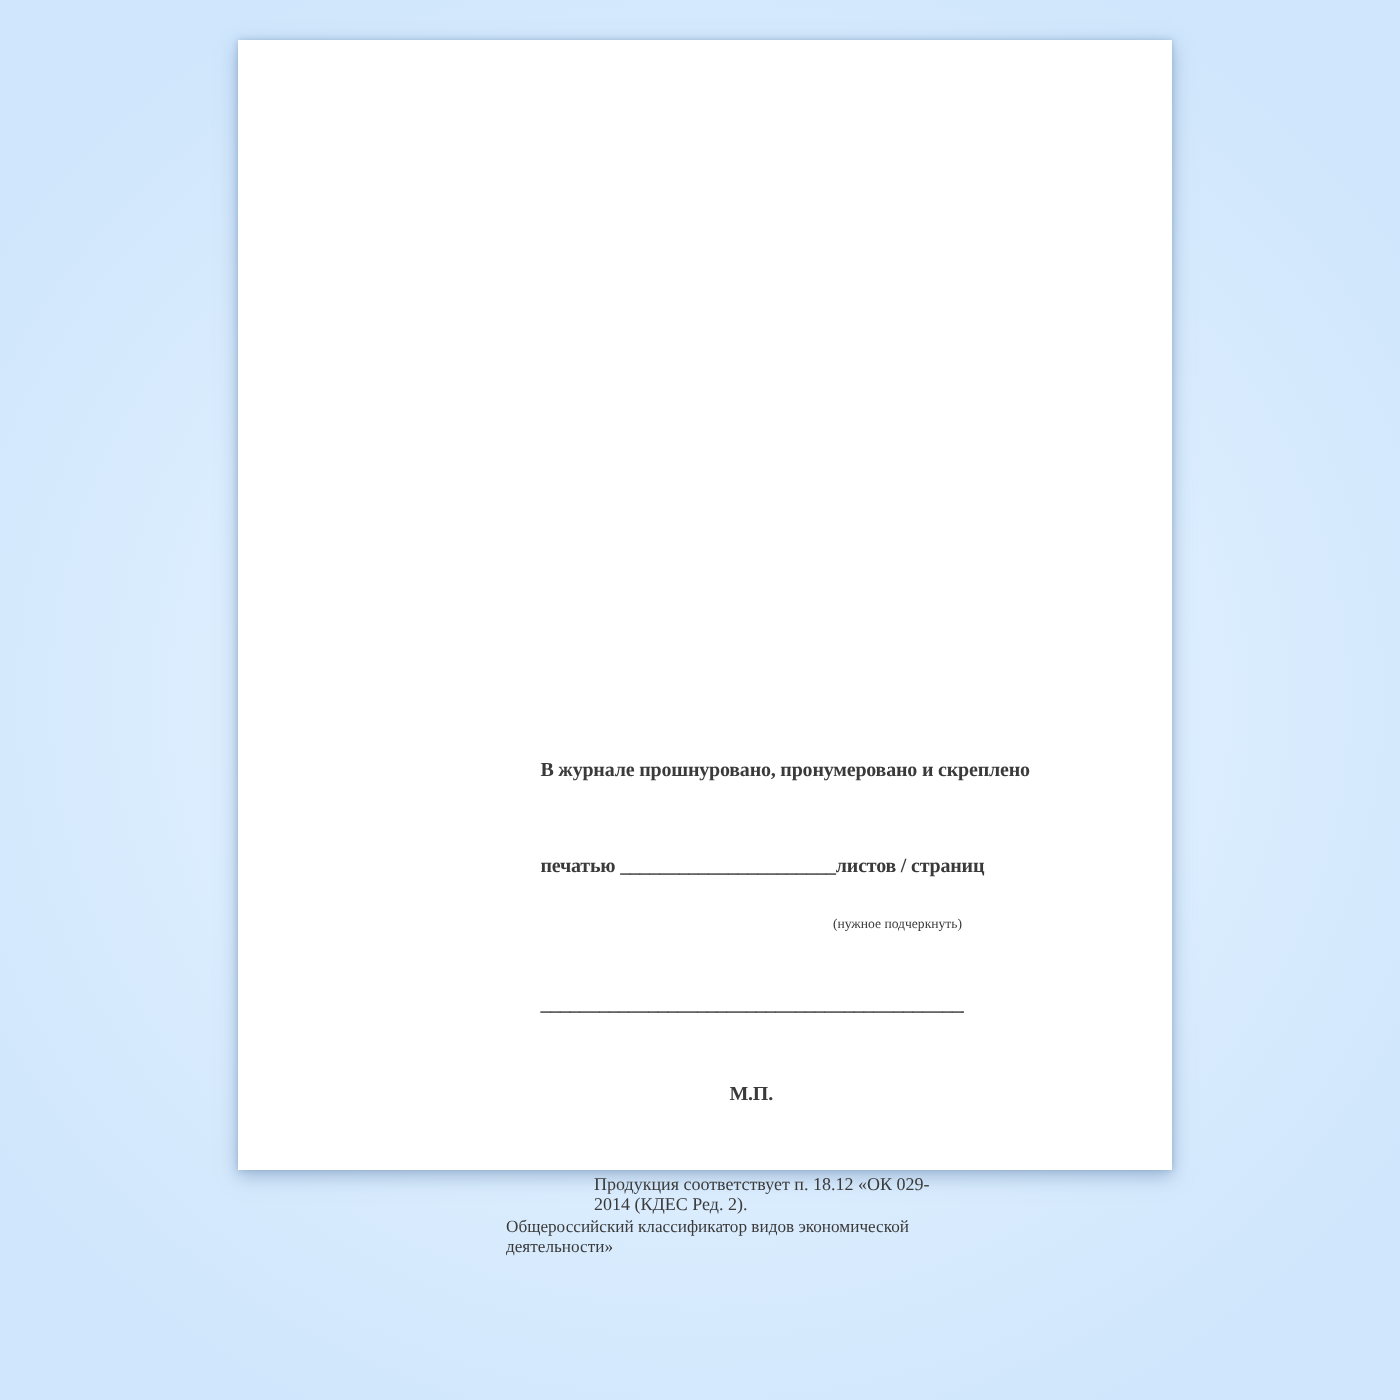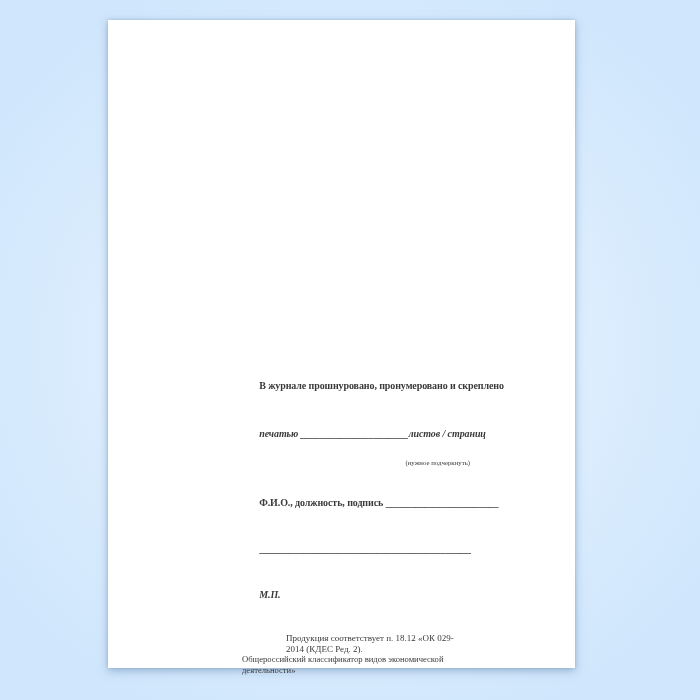--- a/index.html
+++ b/index.html
@@ -6,37 +6,37 @@
   body {
     width:700px; height:700px;
     font-family:"Liberation Serif", serif;
     overflow:hidden;
   }
   .stage {
     position:relative; width:700px; height:700px;
     background:radial-gradient(ellipse 62% 58% at 50% 50%, #ecf5ff 0%, #ddeefe 52%, #cfe6fc 100%);
   }
   .paper {
-    position:absolute; left:108px; top:20px; width:467px; height:648px;
+    position:absolute; left:119px; top:20px; width:467px; height:565px;
     background:#ffffff;
     box-shadow:0 3px 9px rgba(108,140,180,0.55), 0 0 3px rgba(108,140,180,0.40);
   }
   .content {
     position:absolute; left:132px; top:348px; width:231px;
     color:#3a3a3a;
   }
   .row { white-space:pre; line-height:1.18; }
   .b { font-weight:bold; font-size:10px; letter-spacing:-0.1px; }
   .r-title  { }
-  .r-seal   { margin-top:13px;font-style:italic; }
+  .r-seal   { margin-top:13px; }
   .r-hint   { font-size:6.8px; text-align:right; line-height:1.1; padding-right:1px; }
   .r-date   { margin-top:4px; }
   .r-name   { margin-top:11px; }
   .r-extra  { margin-top:11px; overflow:hidden; }
-  .r-mp     { margin-top:10px; text-align:left; padding-right:1px;font-style:italic; }
+  .r-mp     { margin-top:10px; text-align:center; padding-right:1px; }
   .product  { margin-top:21px; padding-left:2px; line-height:10.5px; }
   .p-l1 { font-size:9px;margin-left:44px; }
   .p-l2 { font-size:8.6px; }
 </style>
 </head>
 <body>
 
 <div class="stage">
   <div class="paper">
     <div class="content">
@@ -47,23 +47,20 @@
 
       <div class="row b r-seal">
         <span>печатью </span><span>______________________</span><span>листов / страниц</span>
       </div>
 
       <div class="row r-hint">
         <span>(нужное подчеркнуть)</span>
       </div>
 
 
-      <div class="row b r-name">
-        <span>Ф.И.О., должность, подпись </span><span>_______________________</span>
-      </div>
 
       <div class="row b r-extra">
         <span>____________________________________________</span>
       </div>
 
       <div class="row b r-mp">
         <span>М.П.</span>
       </div>
 
       <div class="product">

